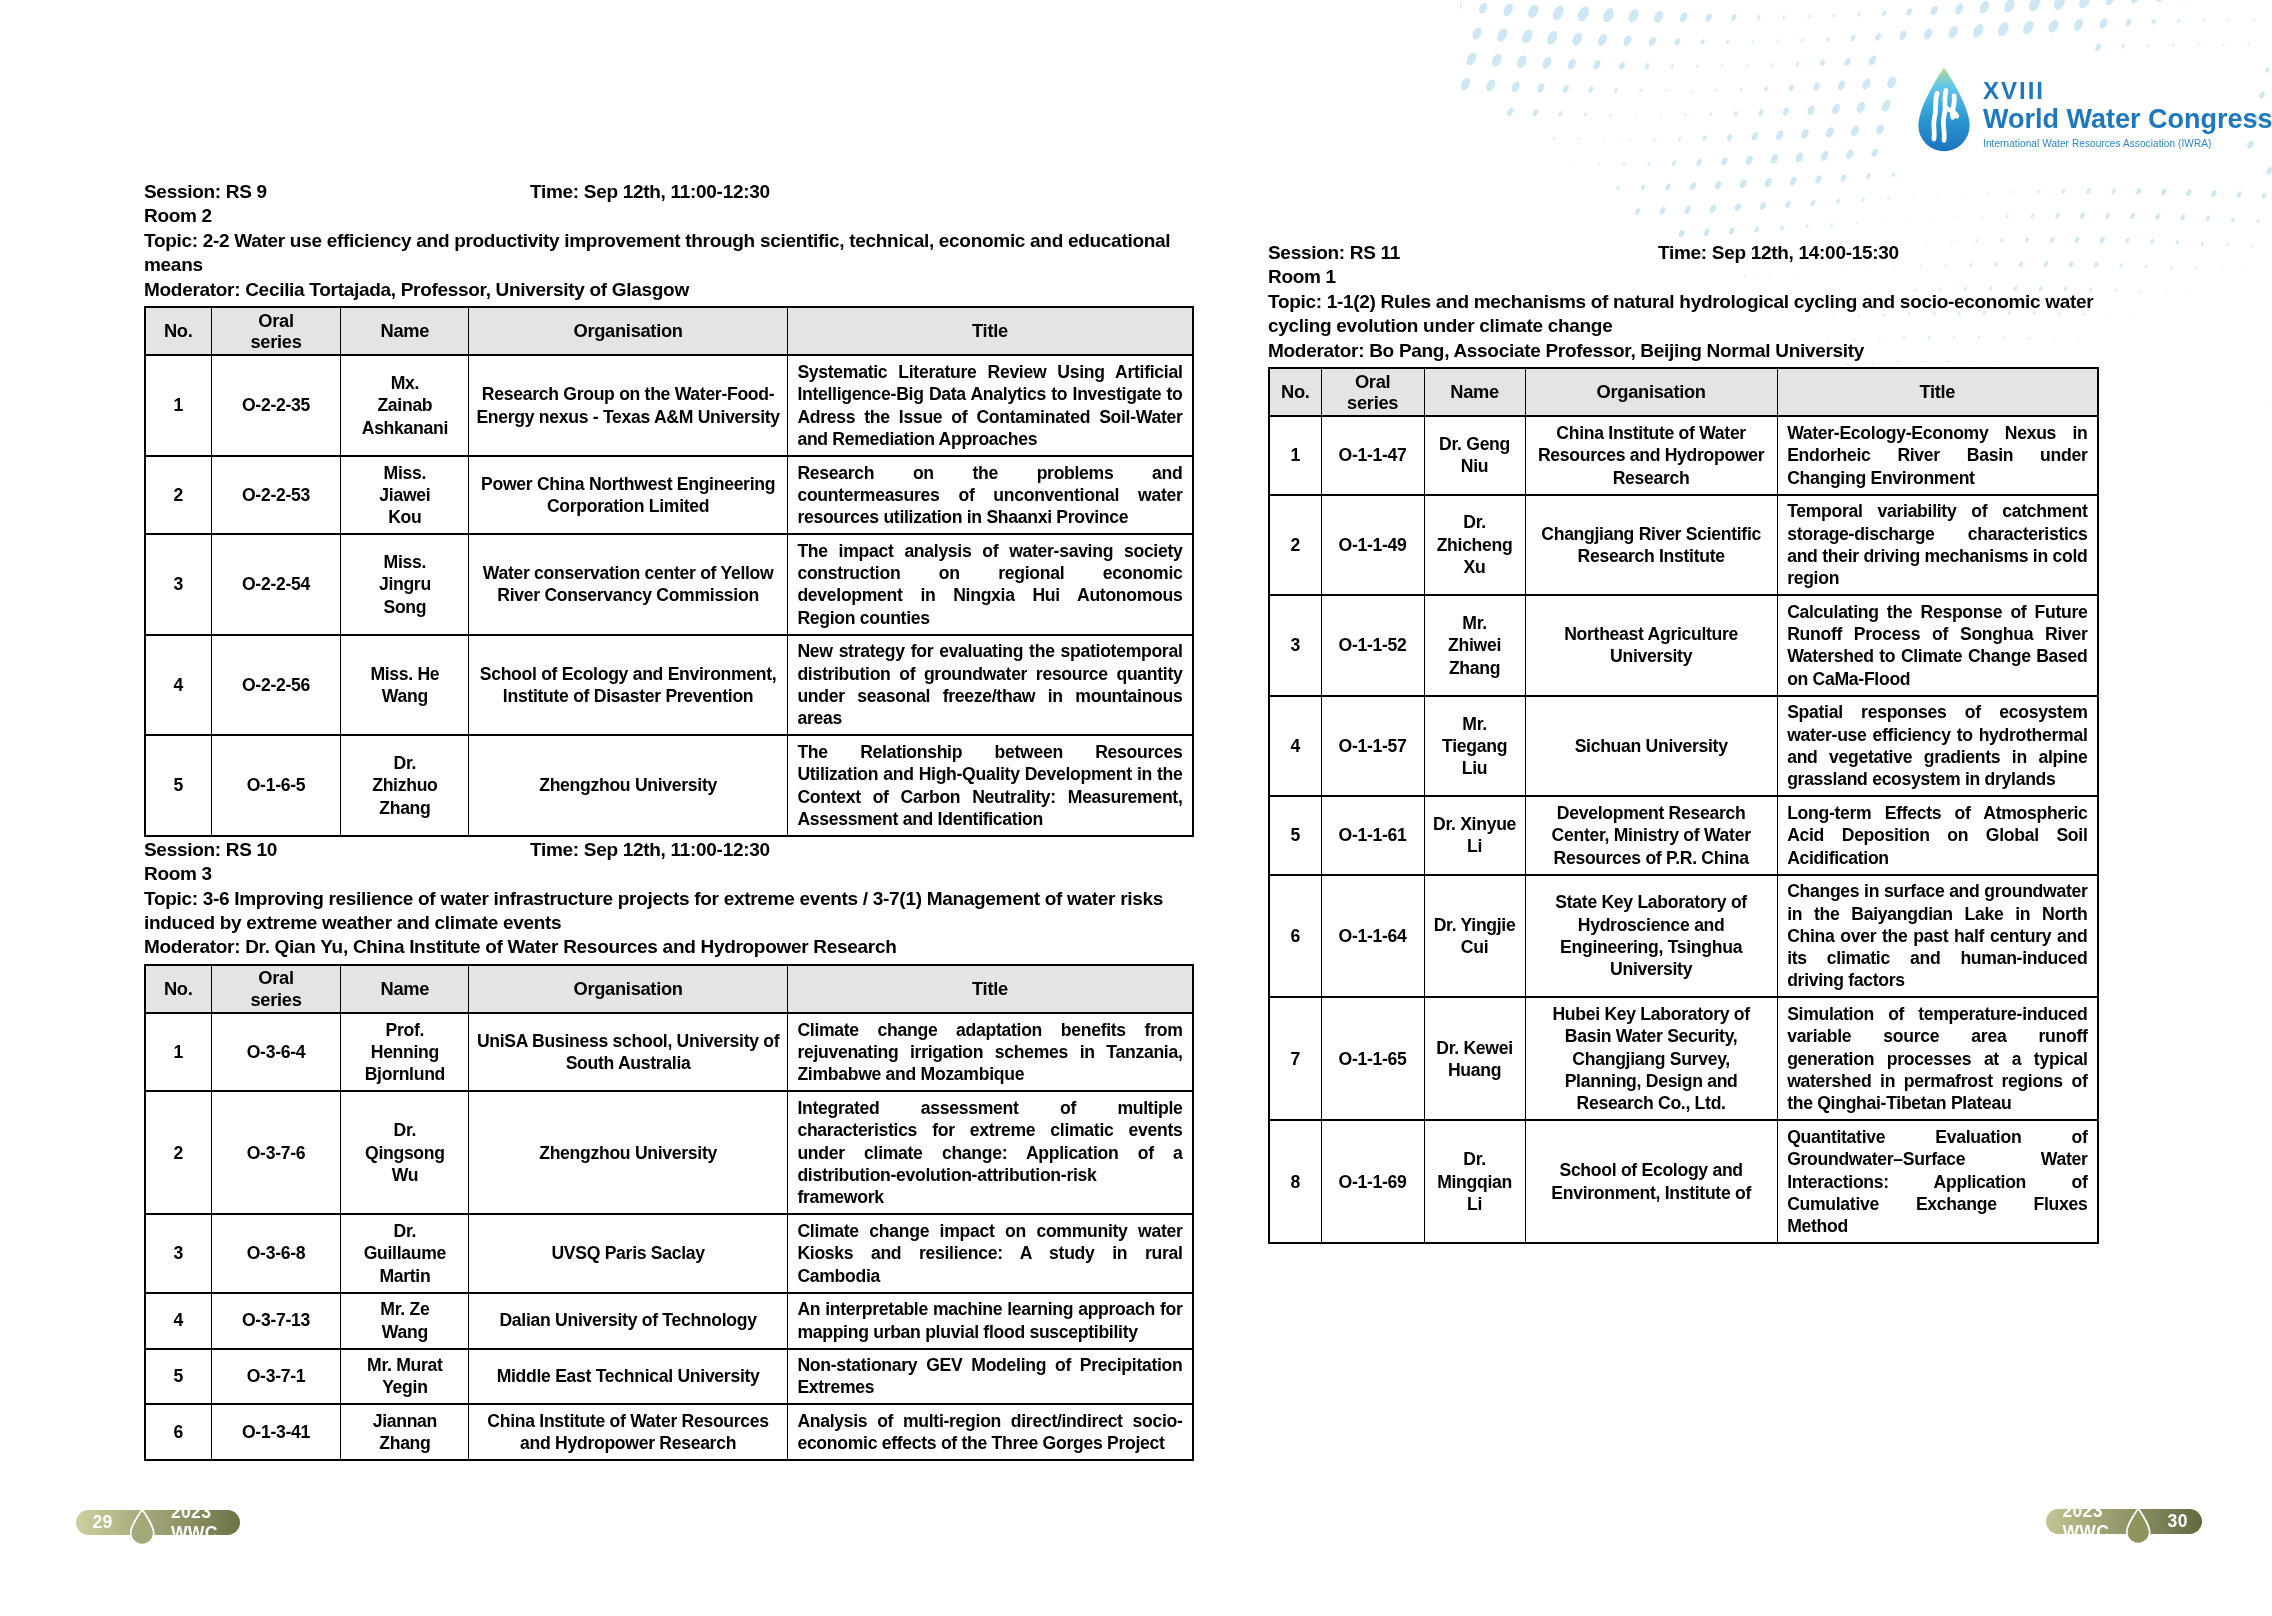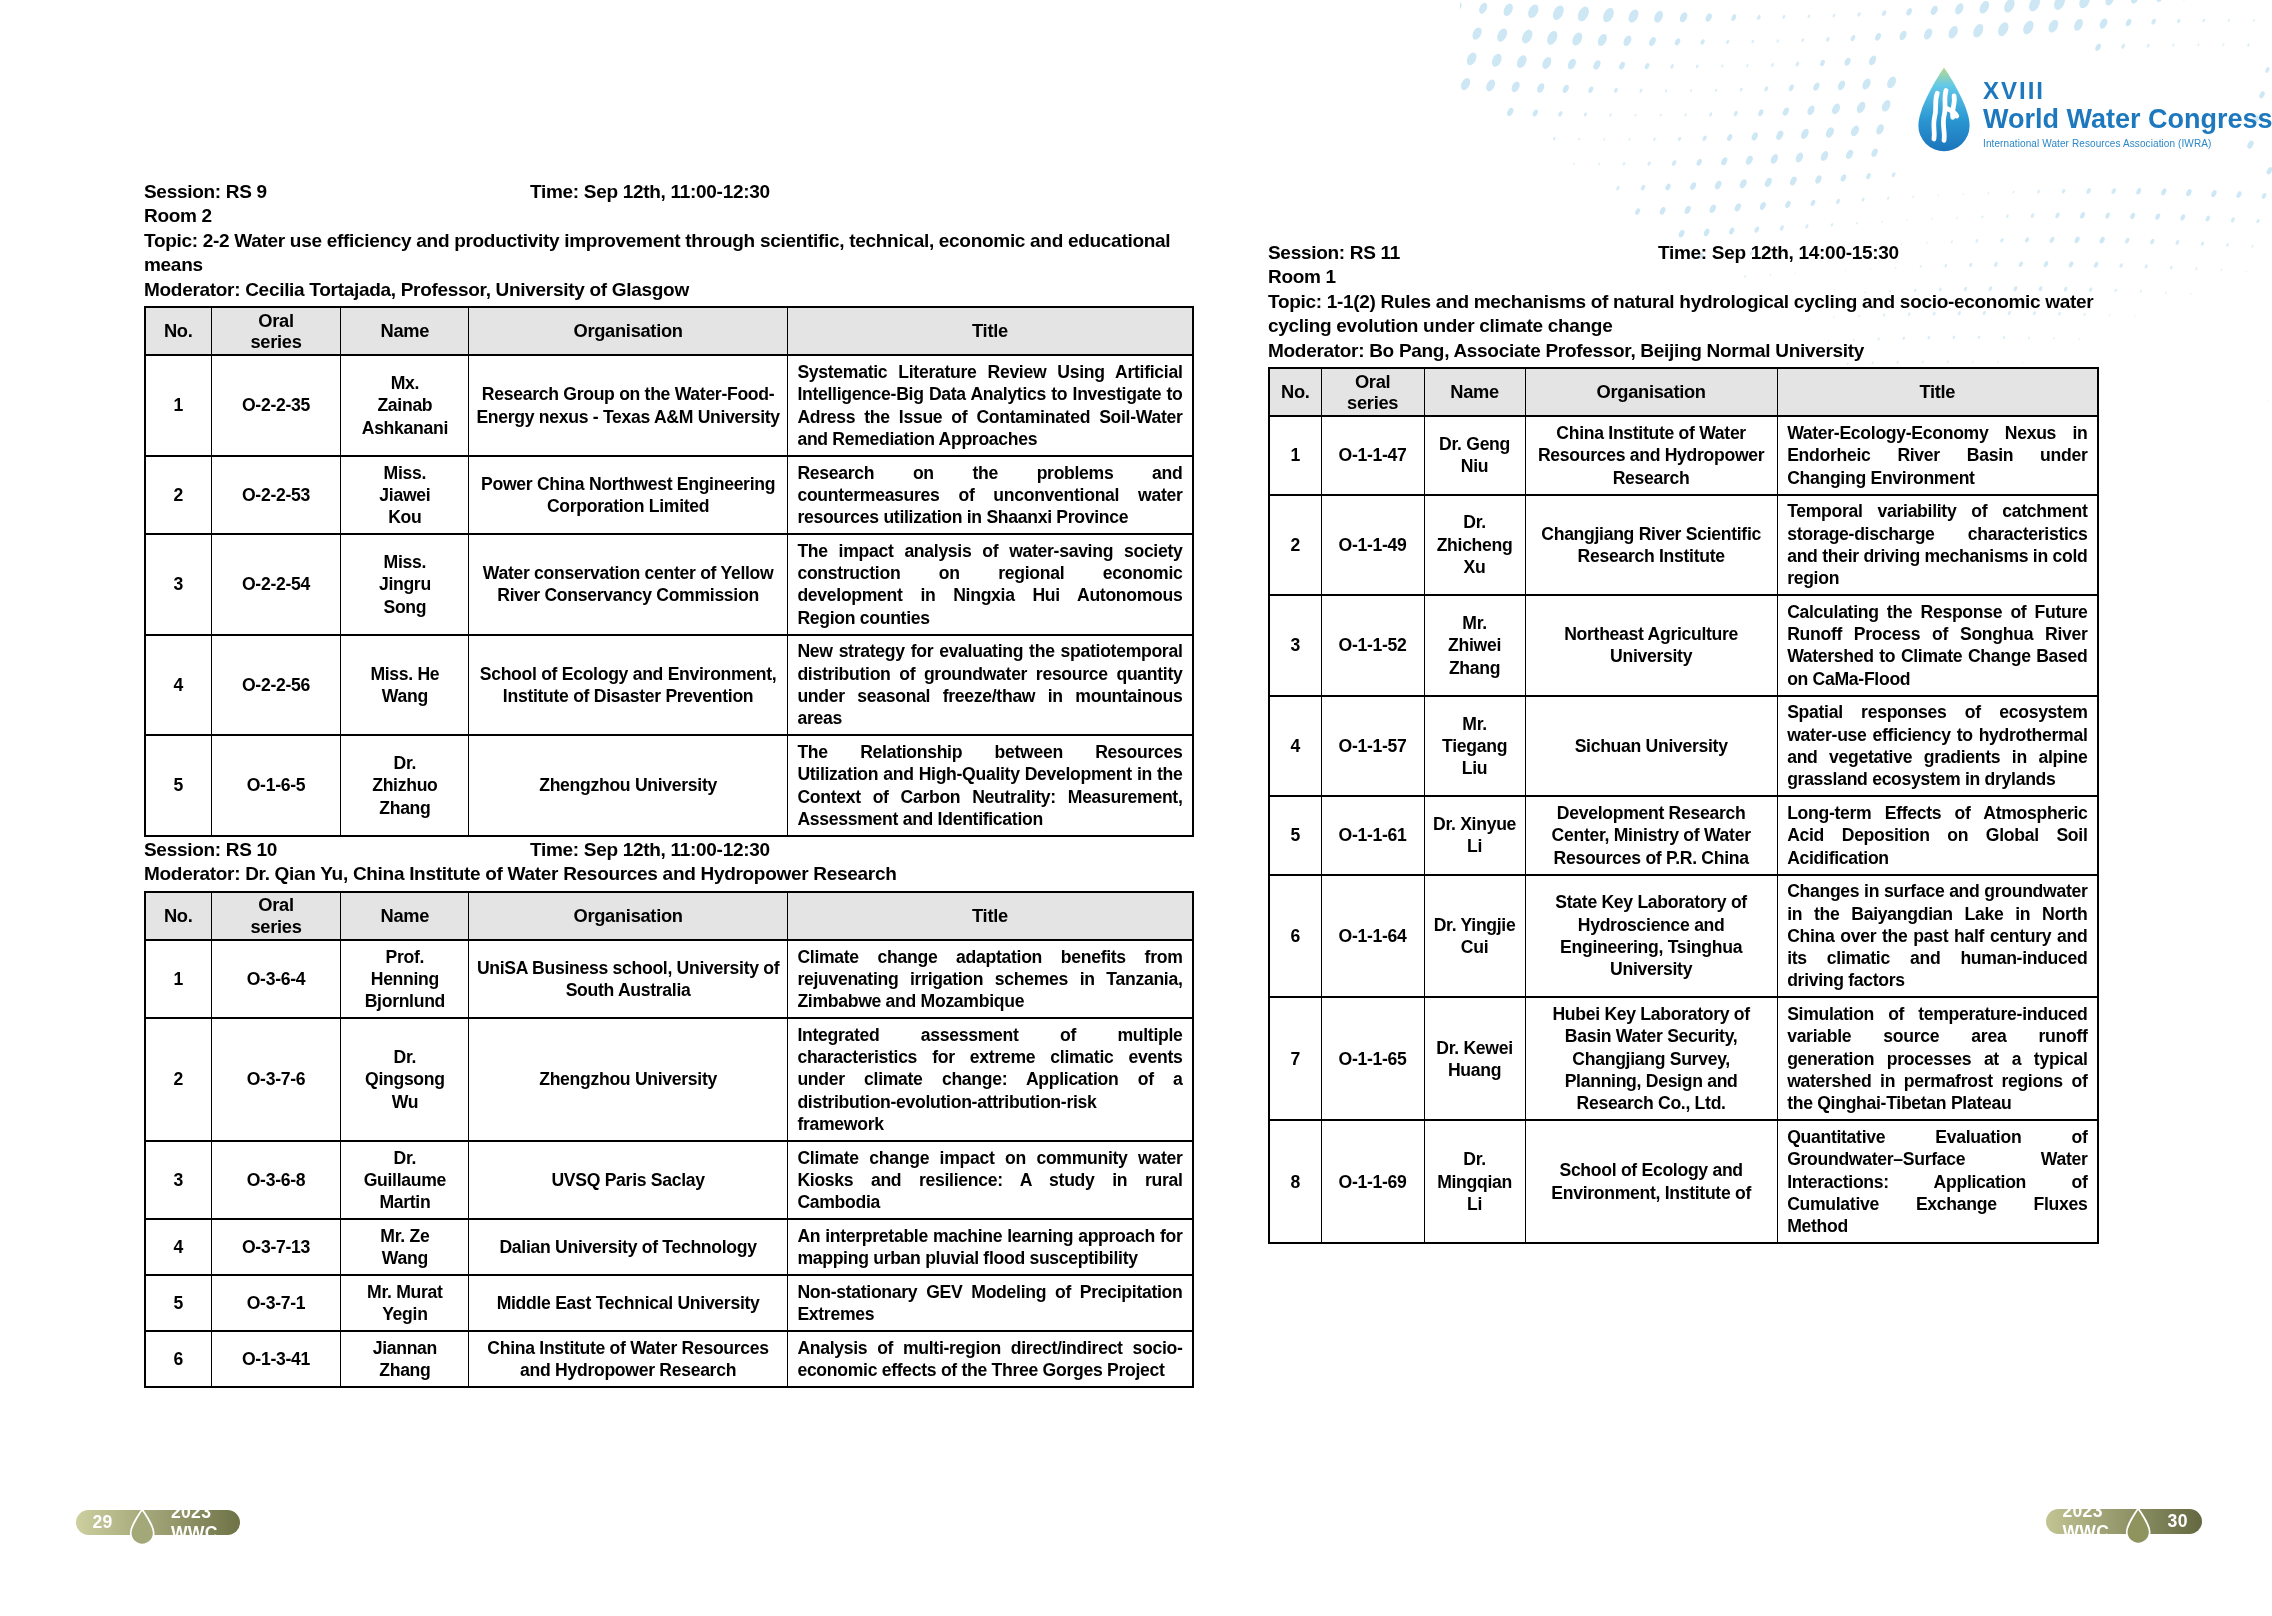--- a/index.html
+++ b/index.html
@@ -481,20 +481,22 @@
             </tr>
           </tbody>
         </table>
     </div>
 
     <div class="session-block">
       <div class="meta-line session-line">
         <span>Session: RS 10</span>
         <span class="time-label">Time: Sep 12th, 11:00-12:30</span>
       </div>
+      <div class="meta-line">Room 3</div>
+      <div class="meta-line">Topic: 3-6 Improving resilience of water infrastructure projects for extreme events / 3-7(1) Management of water risks induced by extreme weather and climate events</div>
       <div class="meta-line">Moderator: Dr. Qian Yu, China Institute of Water Resources and Hydropower Research</div>
       <table class="prog">
         <colgroup>
             <col class="c-no">
             <col class="c-oral">
             <col class="c-name">
             <col class="c-org">
             <col class="c-title">
           </colgroup>
       <thead>

